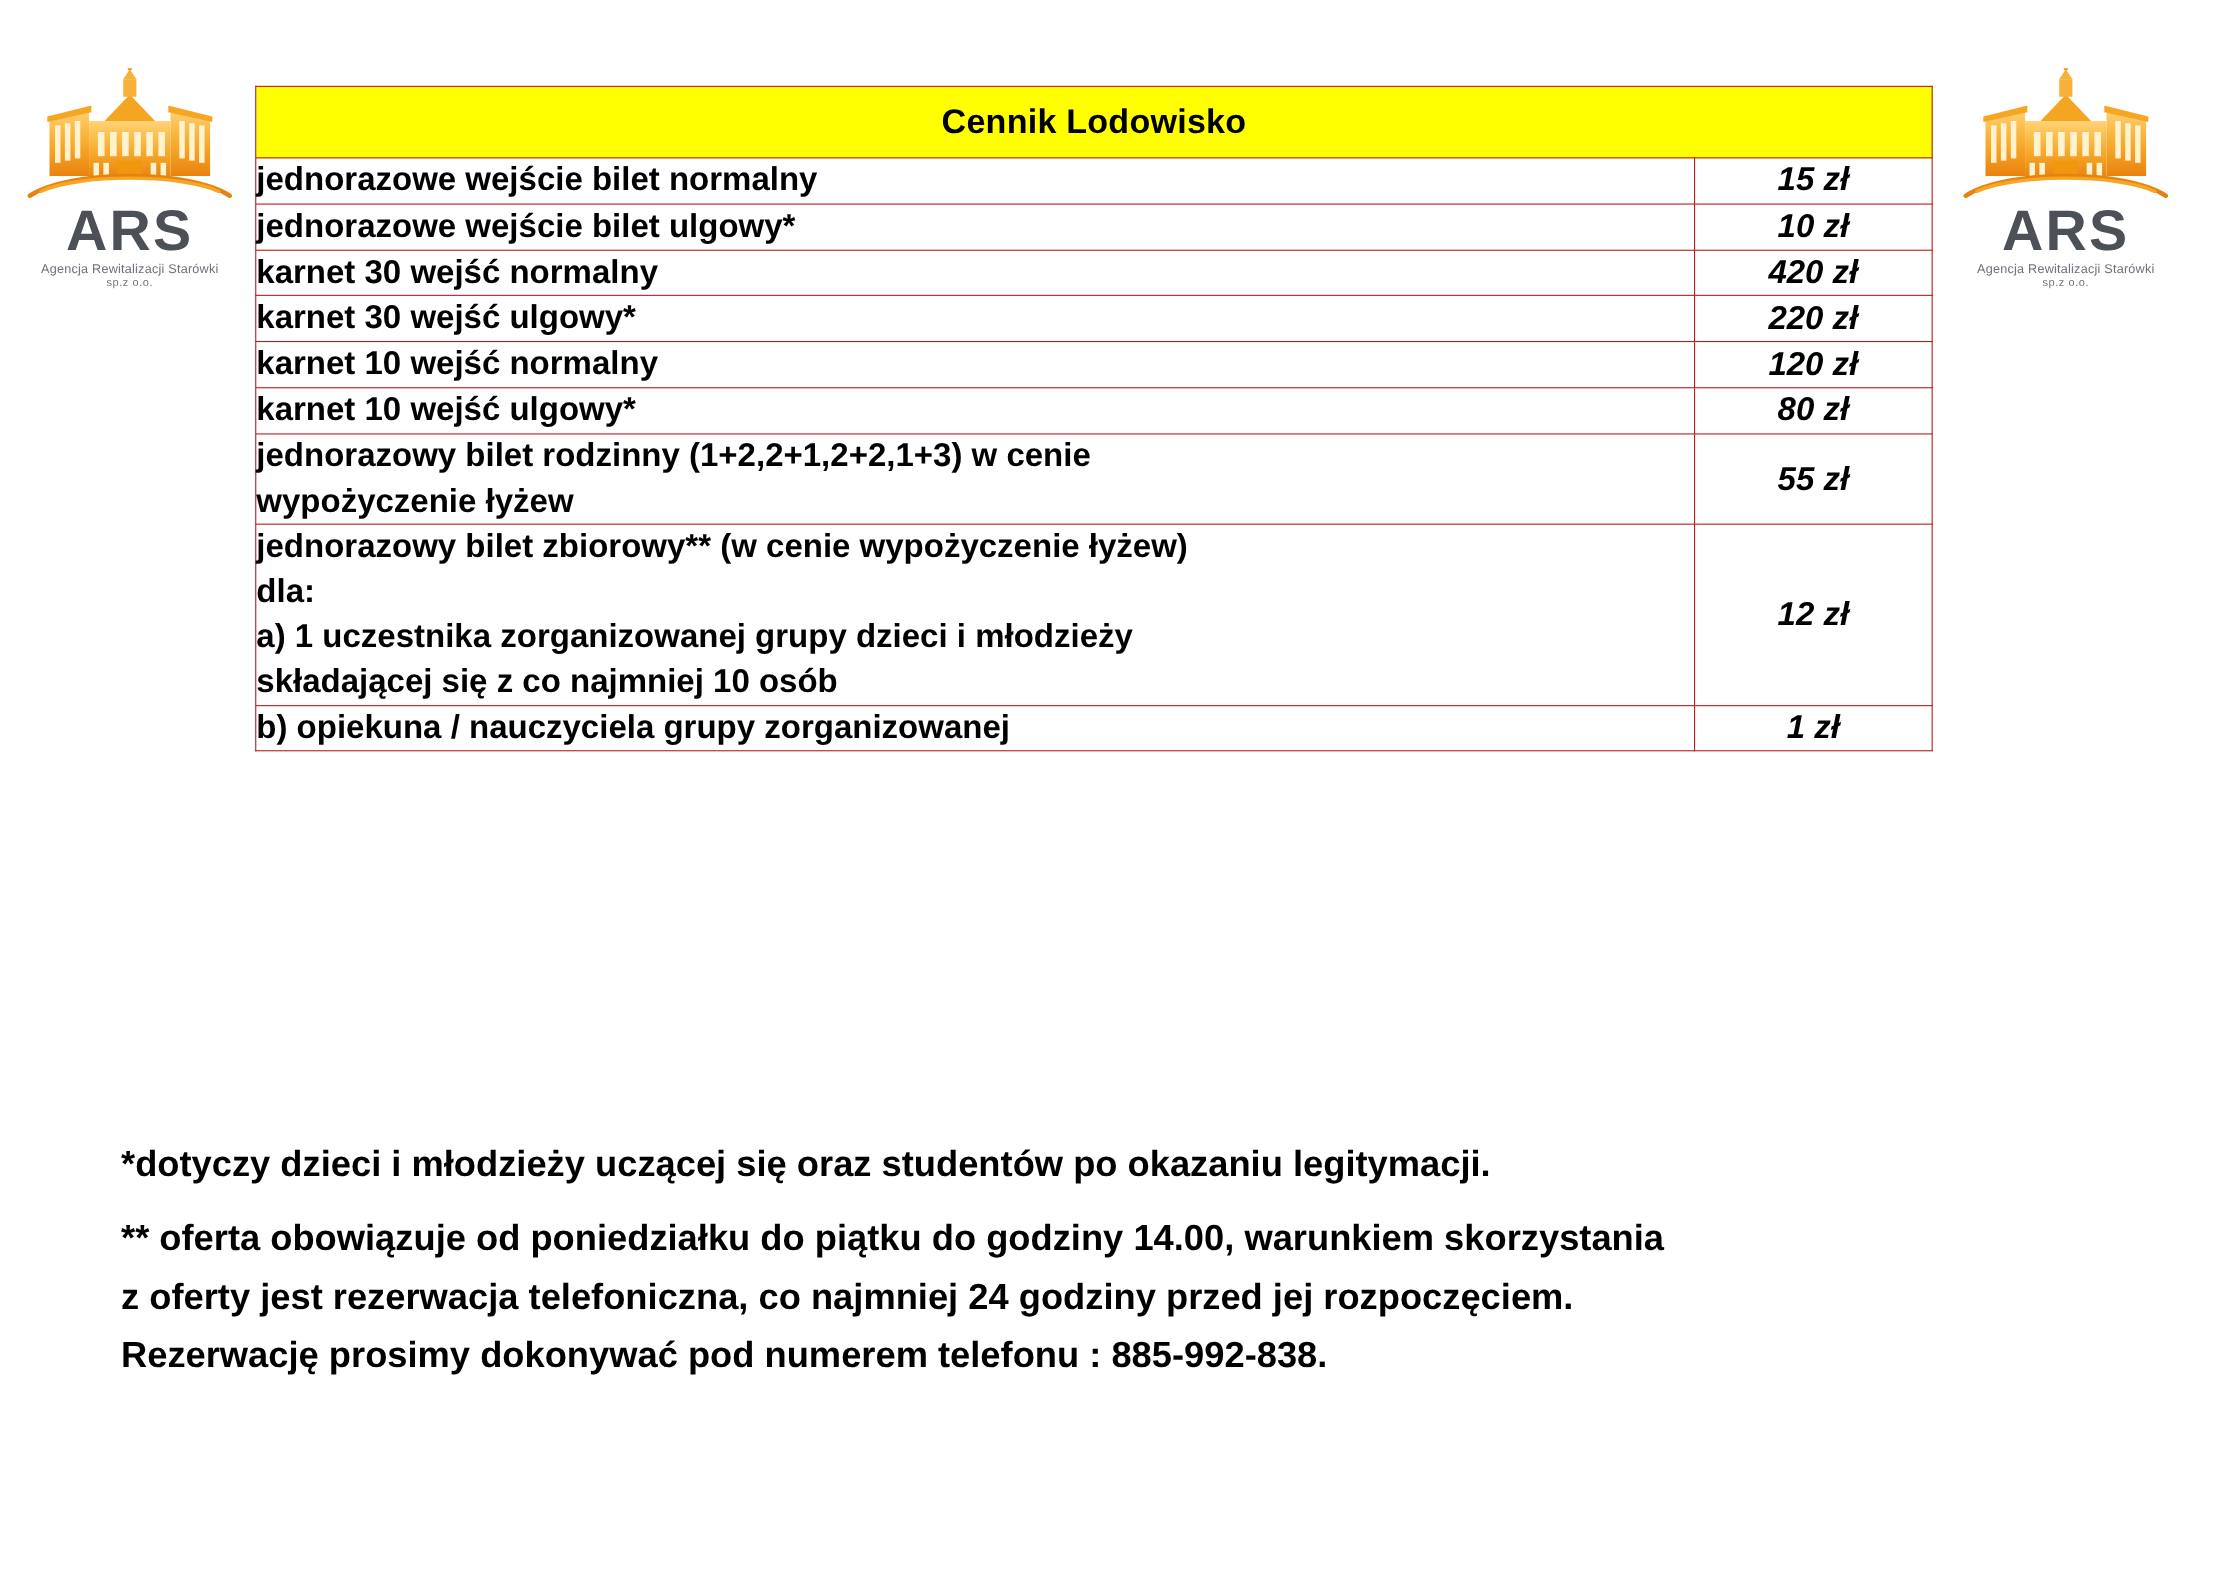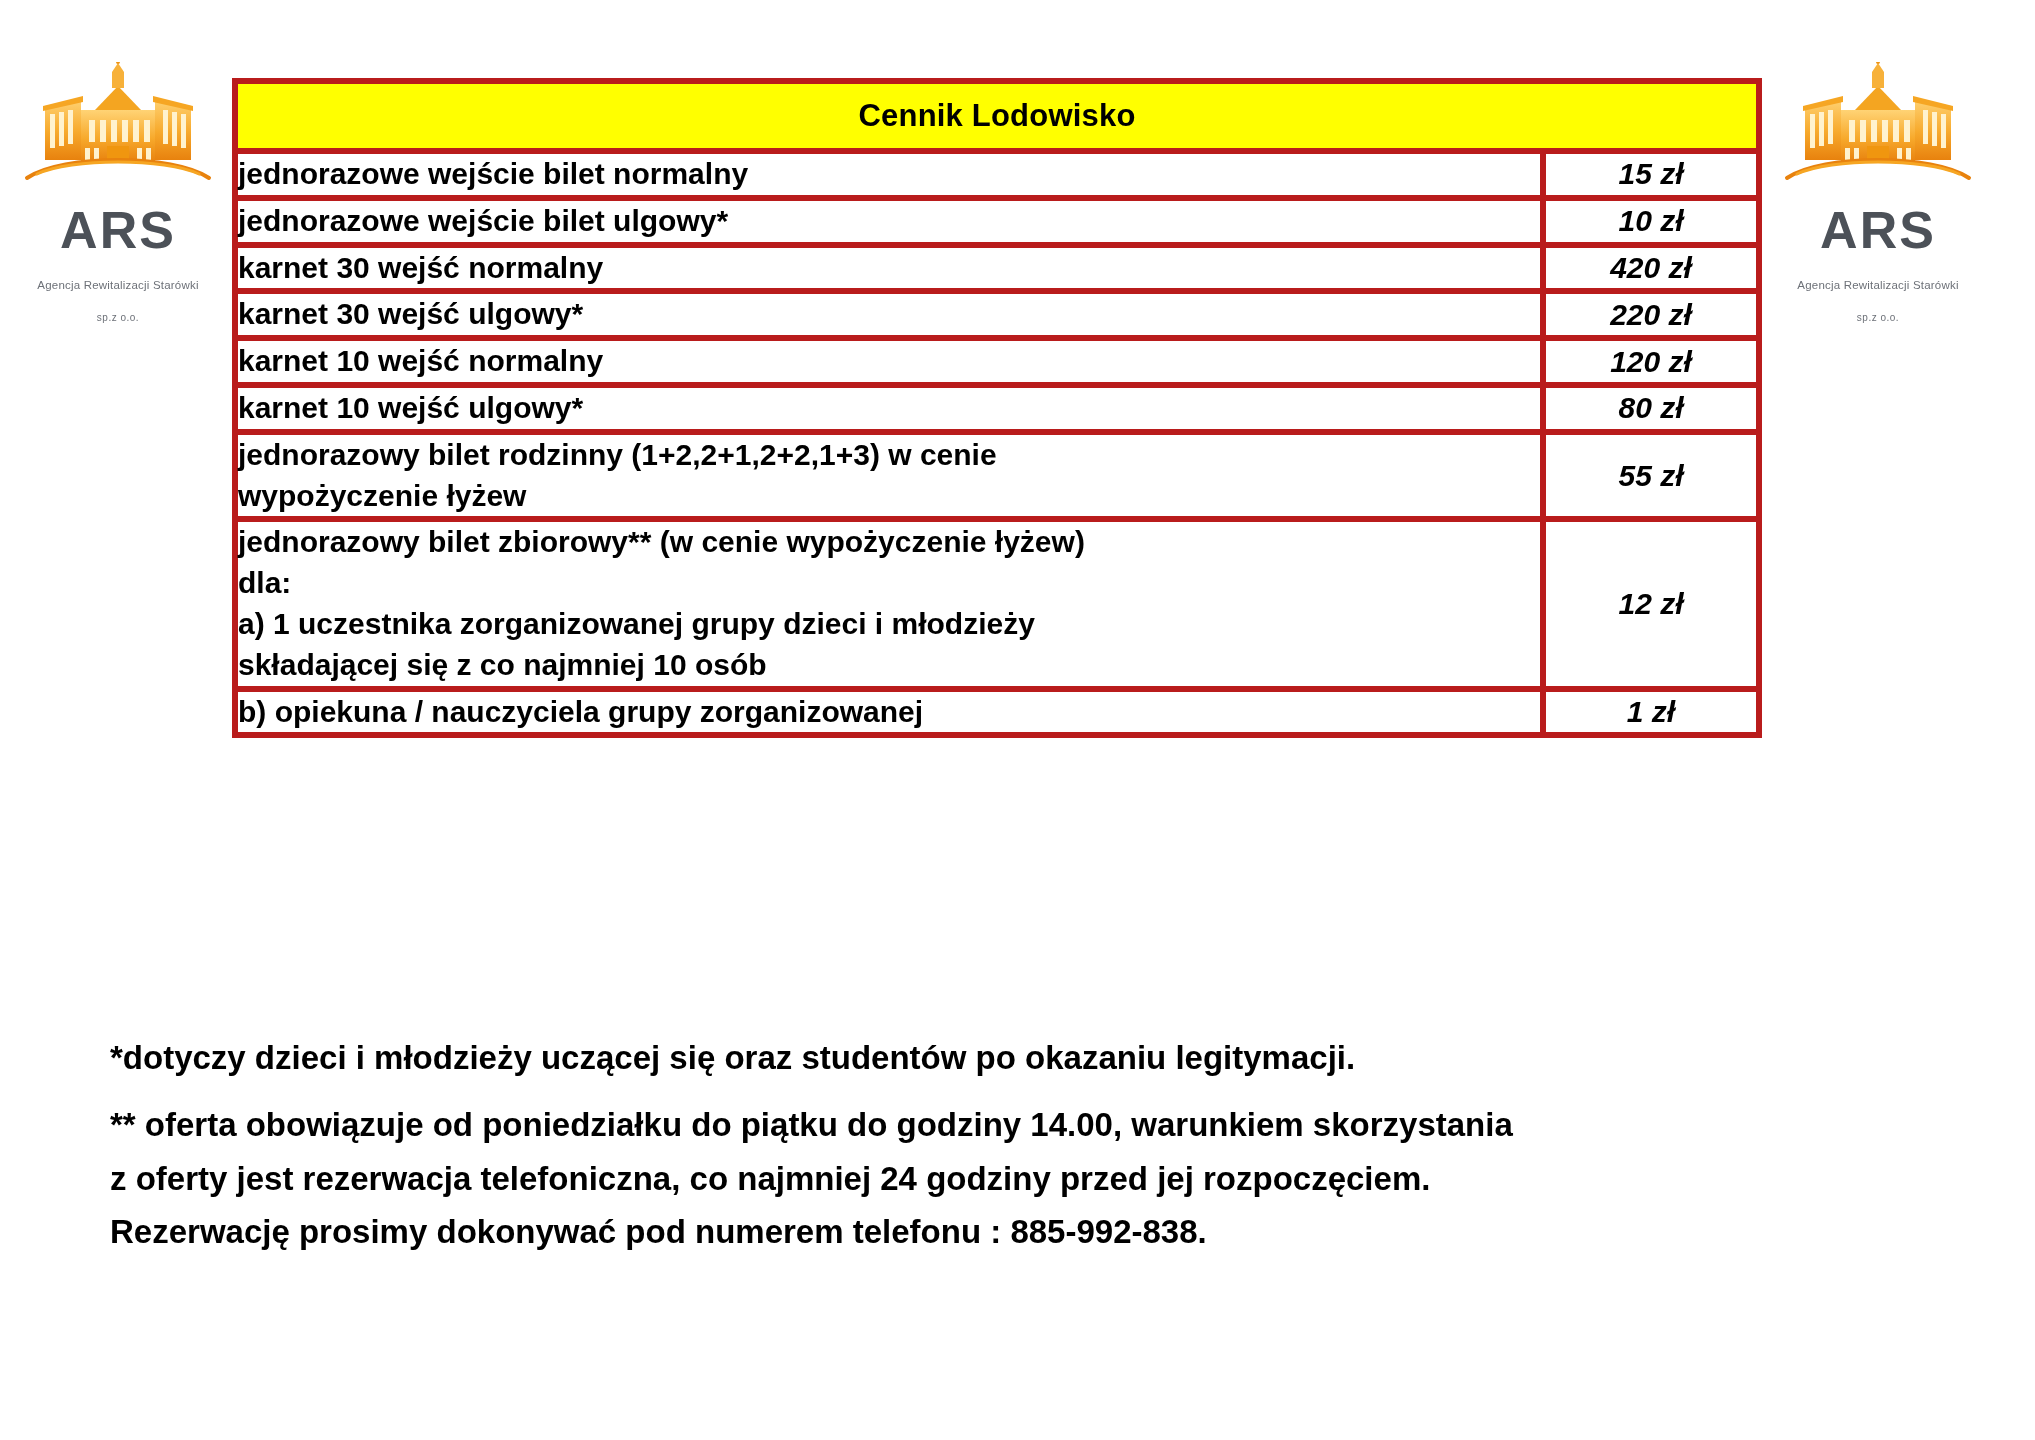--- a/index.html
+++ b/index.html
@@ -18,21 +18,20 @@
 
   
   .logo {
     position: absolute;
     top: 62px;
     width: 200px;
     height: 210px;
     display: flex;
     flex-direction: column;
     align-items: center;
-    gap: 20px;
   }
   .logo-left  { left: 18px; }
   .logo-right { left: 1778px; }
 
   .logo-art {
     width: 190px;
     height: 120px;
     position: relative;
   }
   .logo-wordmark {
@@ -63,21 +62,21 @@
   
   .pricelist {
     position: absolute;
     left: 232px;
     top: 78px;
     width: 1524px;
     border-collapse: collapse;
     table-layout: fixed;
   }
   .pricelist td {
-    border: 6px solid #b91c1c;
+    border: 1px solid #b91c1c;
     padding: 0;
     vertical-align: middle;
   }
   .col-desc  { width: 1308px; }
   .col-price { width: 216px; }
 
   .title-cell {
     background: #ffff00;
     text-align: center;
     font-size: 31px;

